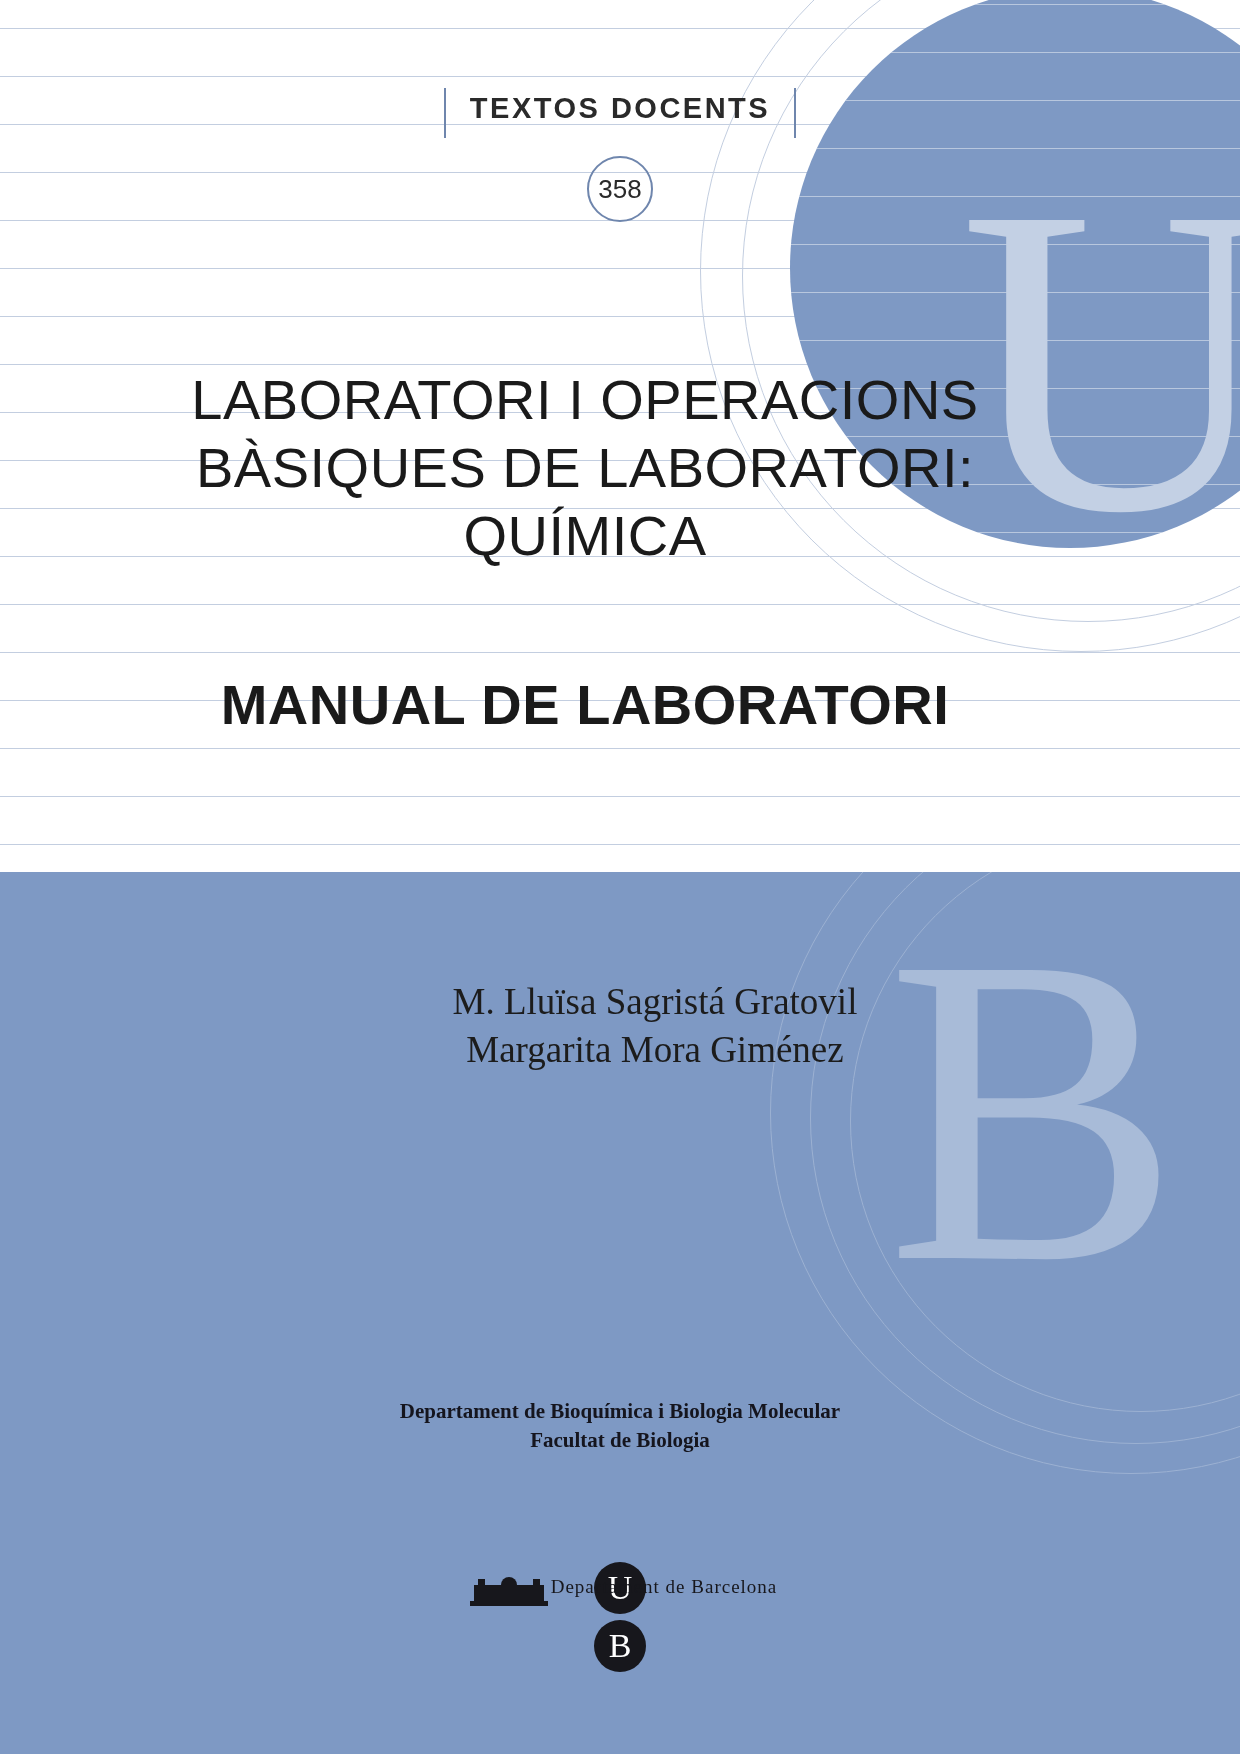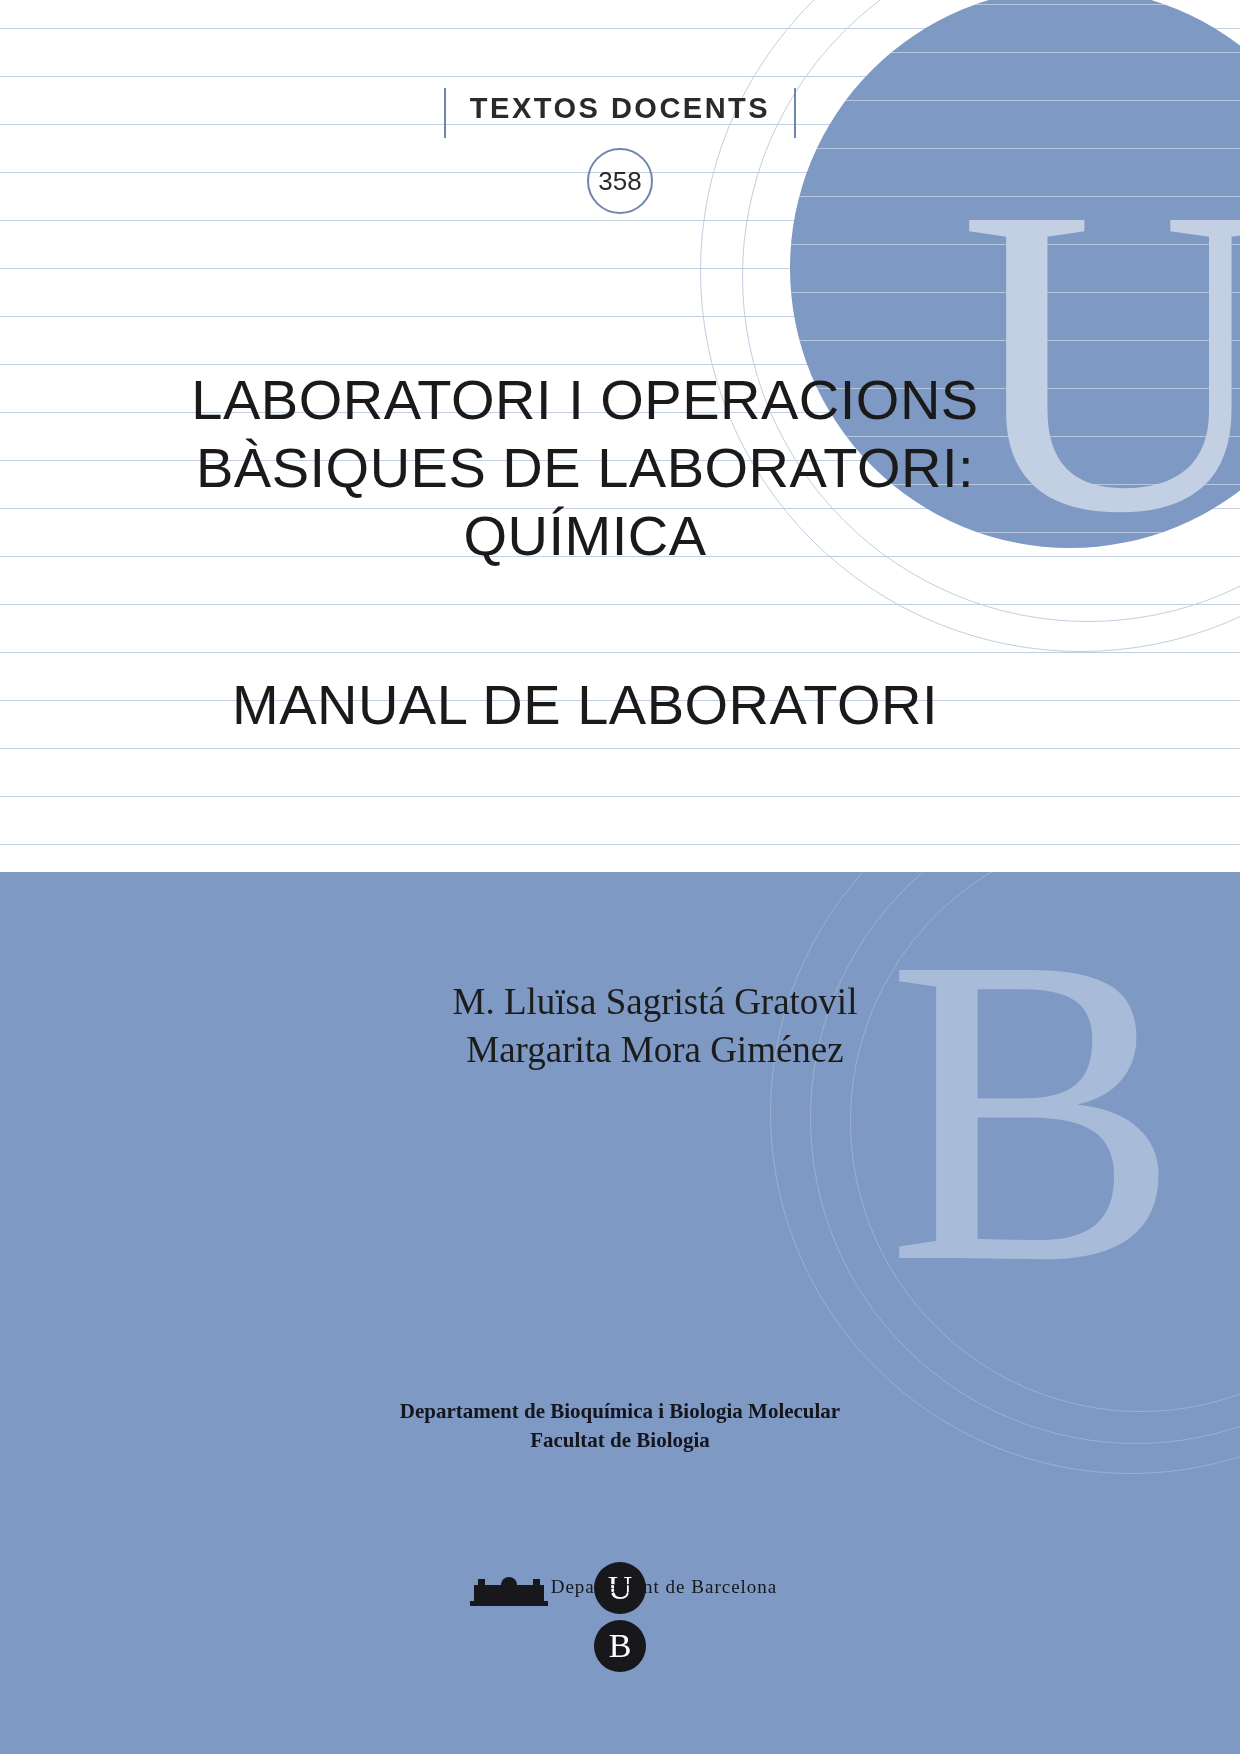--- a/index.html
+++ b/index.html
@@ -104,21 +104,21 @@
     height: 50px;
     background: #6f86ad;
   }
   .series-label:before { left: 0; }
   .series-label:after { right: 0; }
 
   .series-number {
     position: absolute;
     left: 50%;
     transform: translateX(-50%);
-    top: 148px;
+    top: 156px;
     width: 62px;
     height: 62px;
     border: 2px solid #6f86ad;
     border-radius: 50%;
     display: flex;
     align-items: center;
     justify-content: center;
     font-size: 26px;
     color: #2a2a2a;
     background: transparent;
@@ -138,21 +138,21 @@
     font-weight: normal;
     color: #1a1a1a;
     letter-spacing: 0.5px;
     margin: 16px;
   }
   .sub-title {
     margin: 0;
     padding-top: 86px;
     font-size: 56px;
     line-height: 66px;
-    font-weight: normal;
+    font-weight: bold;
     color: #1a1a1a;
     letter-spacing: 0.5px;
   }
 
   
   .bottom-area {
     position: absolute;
     left: 0;
     top: 872px;
     width: 1240px;

